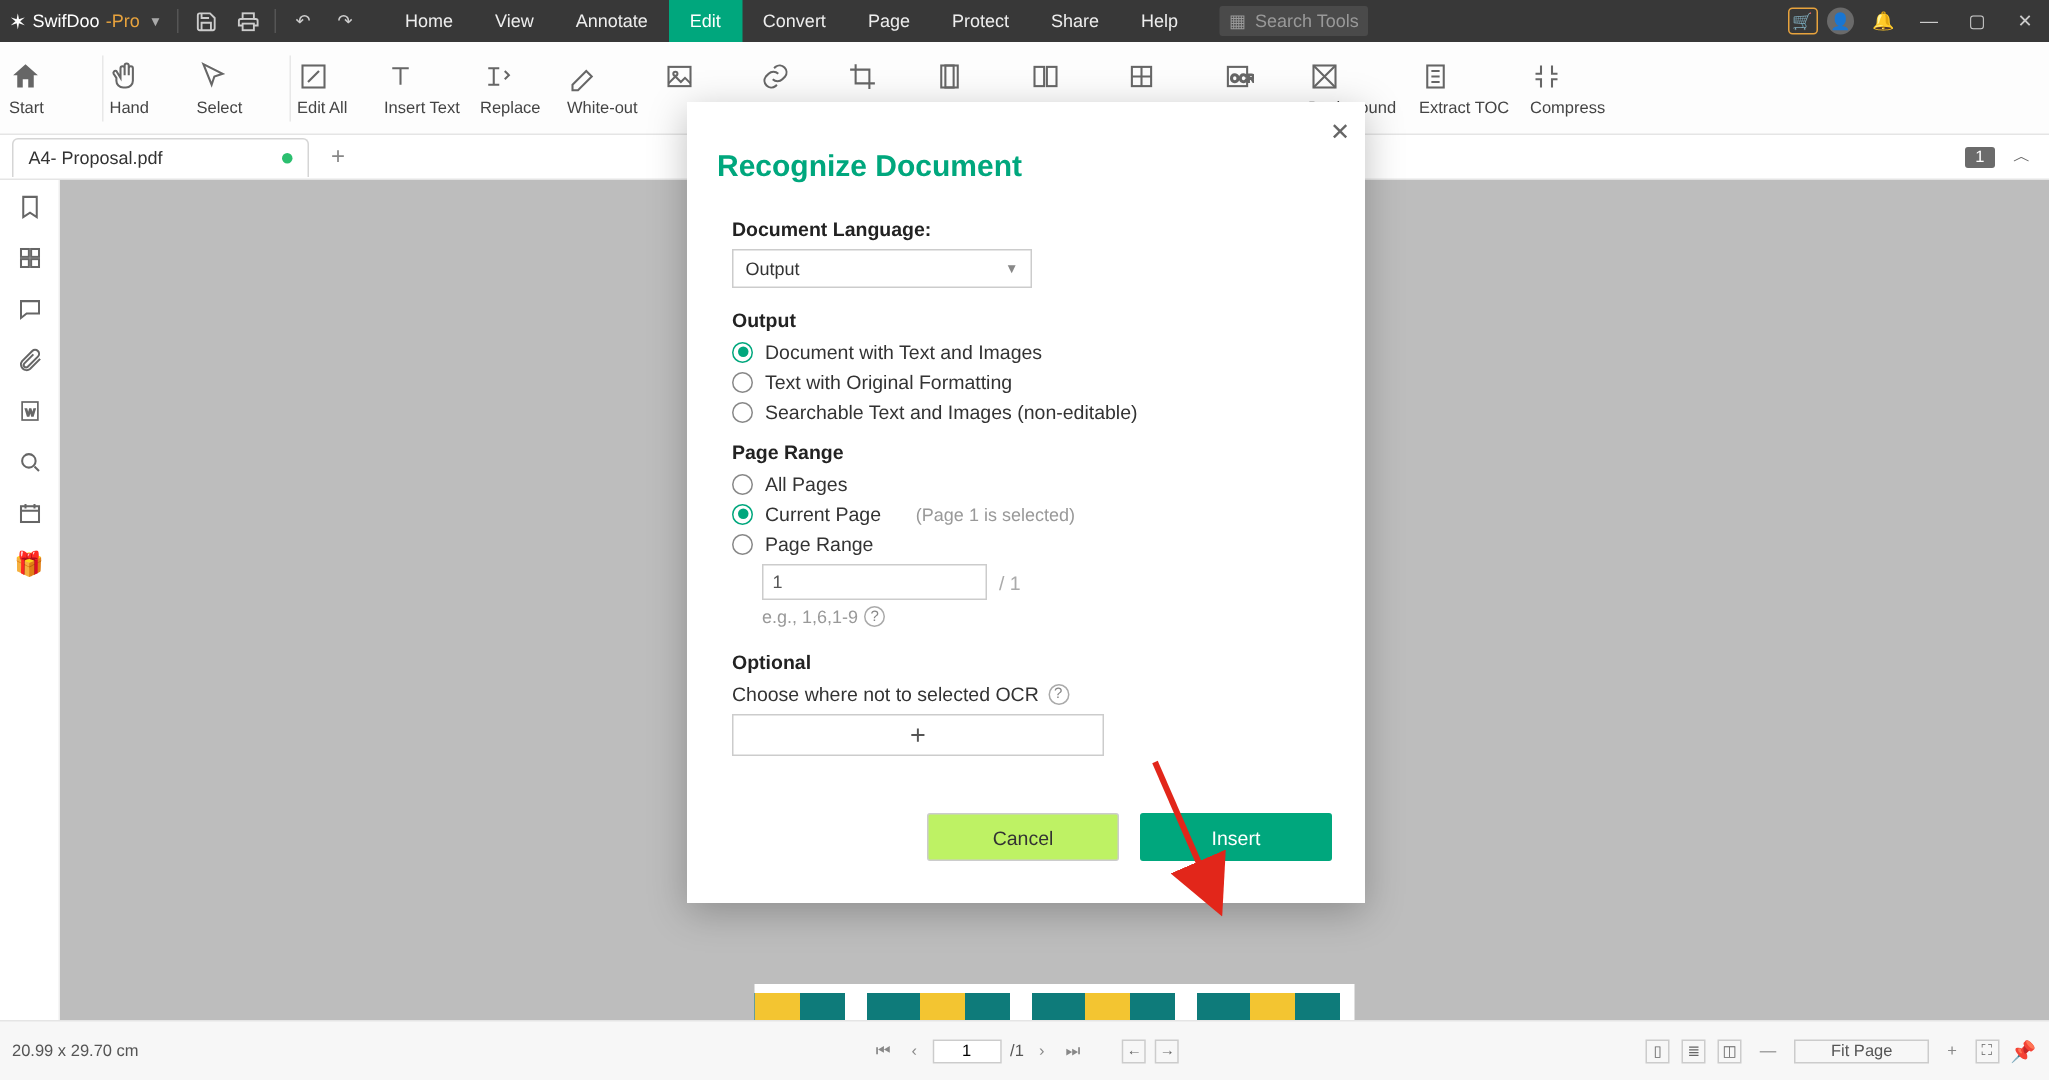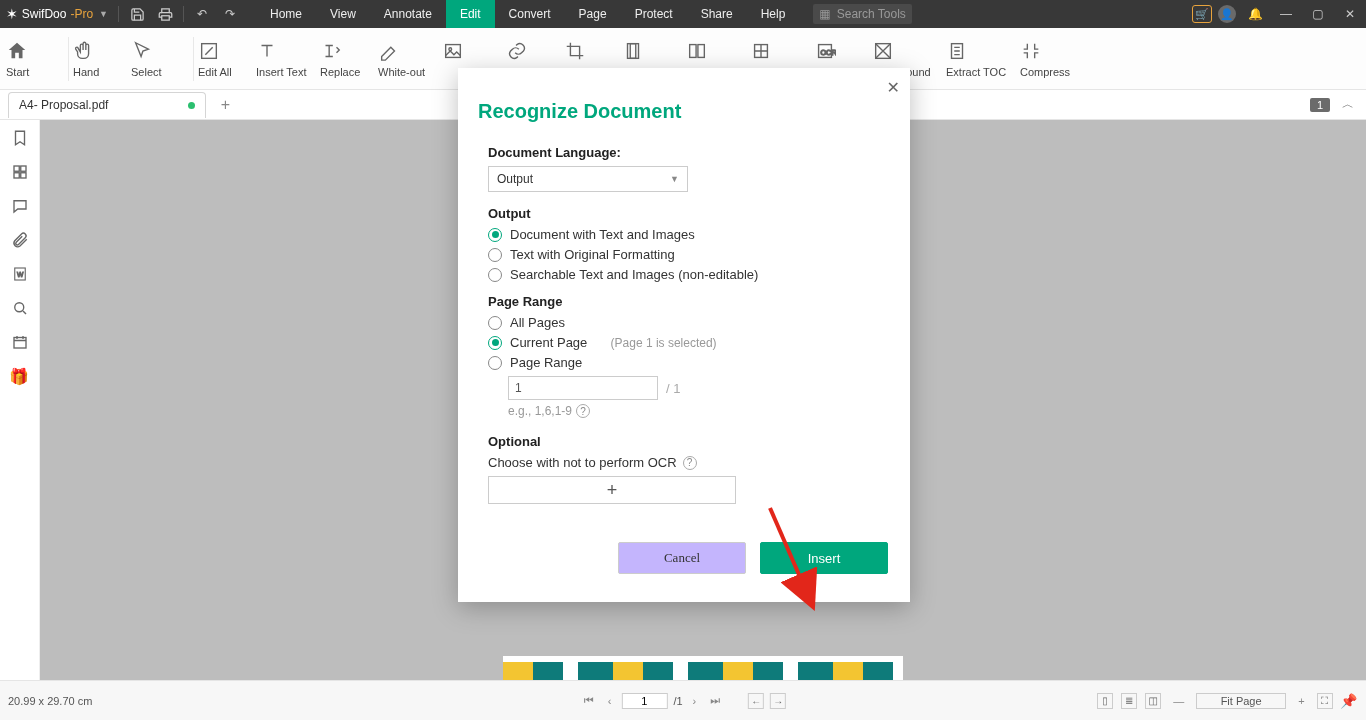--- a/index.html
+++ b/index.html
@@ -63,21 +63,21 @@
 .radio.sel { border-color: #00a77d; }
 .radio.sel::after { content:""; width:7px; height:7px; background:#00a77d; border-radius:50%; }
 .hint { color: #999; font-size: 12px; }
 .range-input { border:1px solid #ccc; width:150px; height:24px; padding:0 6px; font-size:12px; margin-left:20px; color:#555;}
 .range-total { color:#aaa; margin-left:8px; font-size:13px;}
 .eg { color:#999; font-size:12px; margin-left:20px; margin-top:4px; display:flex; align-items:center; gap:4px;}
 .q { width:14px; height:14px; border:1px solid #aaa; border-radius:50%; font-size:10px; display:inline-flex; align-items:center; justify-content:center; color:#888;}
 .add-box { border:1px solid #ccc; height:28px; width: 248px; display:flex; align-items:center; justify-content:center; color:#555; font-size:18px; cursor:pointer; margin-top:6px;}
 .dialog-actions { display:flex; justify-content:flex-end; gap:14px; padding: 26px 22px 28px; }
 .btn { height:32px; min-width:128px; display:flex; align-items:center; justify-content:center; font-size:13px; cursor:pointer; border-radius:2px;}
-.btn-cancel { border:1px solid #ccc; background:#c4b5fd; color:#333;font-family:Liberation Serif, serif;}
+.btn-cancel { border:1px solid #ccc; background:#bef264; color:#333;}
 .btn-apply { background:#00a77d; color:#fff; border:1px solid #00a77d;}
 
 
 .arrow { position:absolute; left:762px; top:500px; z-index:60; pointer-events:none;}
 
 
 .statusbar { position:absolute; bottom:0; left:0; right:0; height:40px; background:#f7f7f7; border-top:1px solid #e5e5e5; display:flex; align-items:center; font-size:11px; color:#555; padding:0 8px;}
 .statusbar .sb-left { }
 .statusbar .sb-center { position:absolute; left:50%; transform:translateX(-50%); display:flex; align-items:center; gap:6px;}
 .statusbar .nav-btn { color:#888; padding:0 4px; cursor:pointer;}
@@ -361,21 +361,21 @@
       <input class="range-input" value="1" style="">
       <span class="range-total">/ 1</span>
     </div>
     <div class="eg">
         <span>e.g., 1,6,1-9</span>
         <span class="q">?</span>
       </div>
 
     <div class="sec-label" style="margin-top:16px">Optional</div>
     <div style="display:flex;align-items:center;gap:6px;font-size:13px;color:#333">
-      <span>Choose with not to perform OCR</span>
+      <span>Choose where not to selected OCR</span>
       <span class="q">?</span>
     </div>
     <div class="add-box">+</div>
   </div>
   <div class="dialog-actions">
     <div class="btn btn-cancel">Cancel</div>
     <div class="btn btn-apply">Insert</div>
   </div>
 </div>
 

